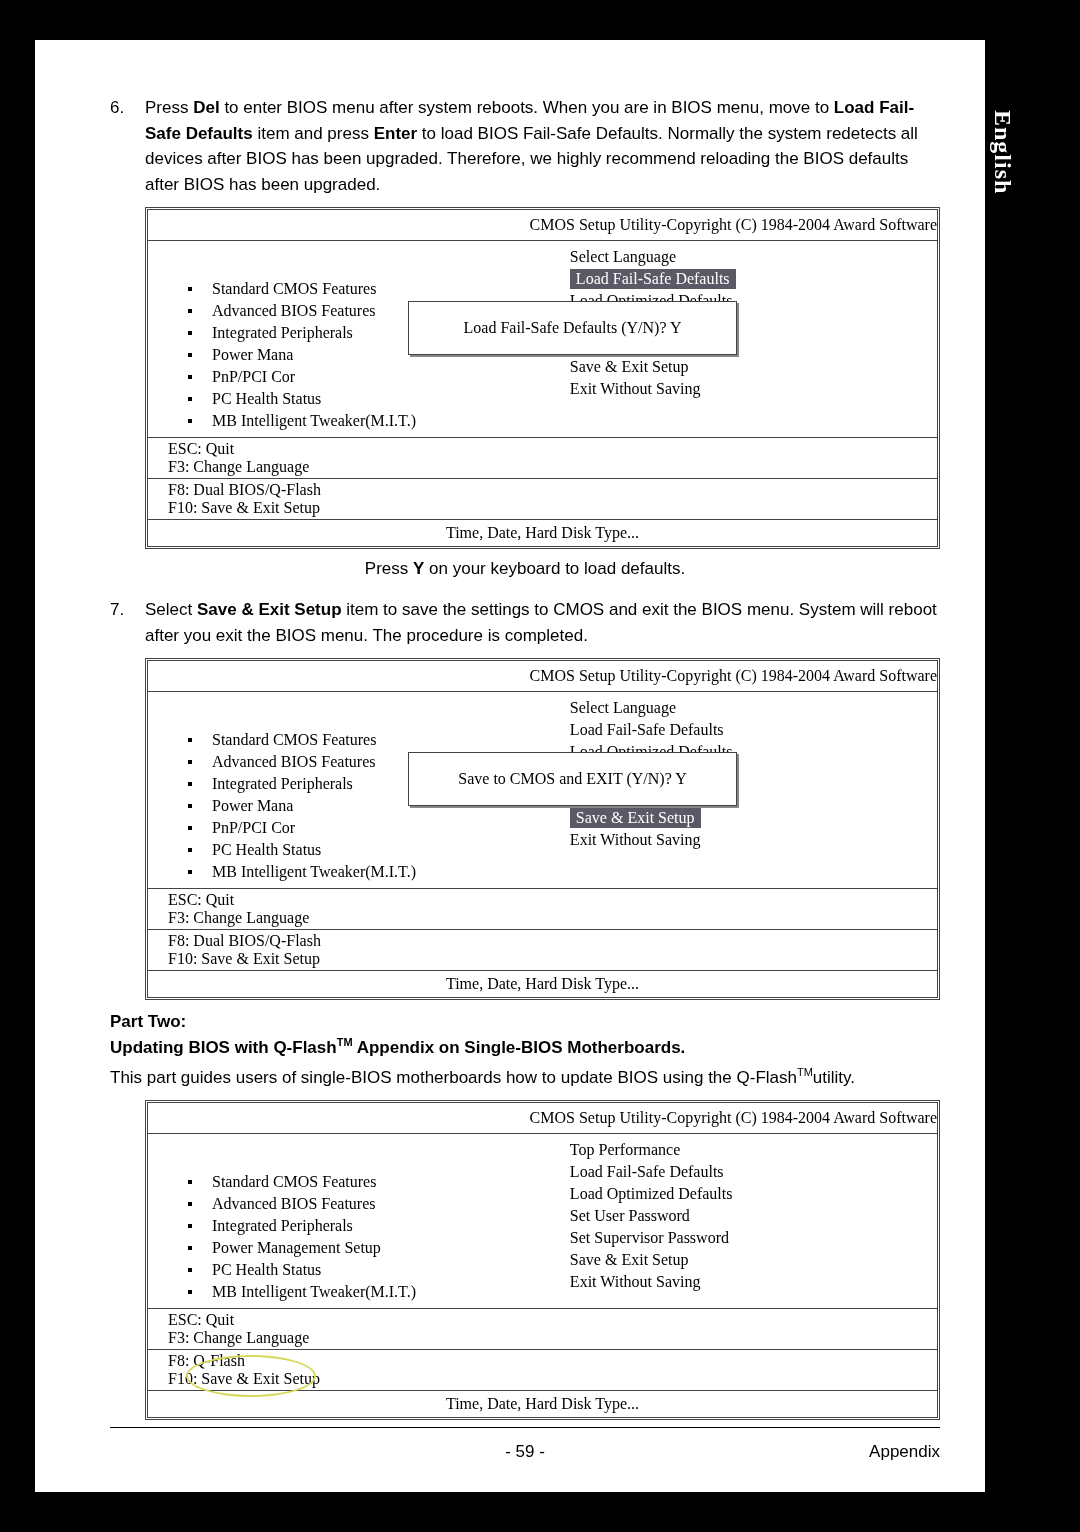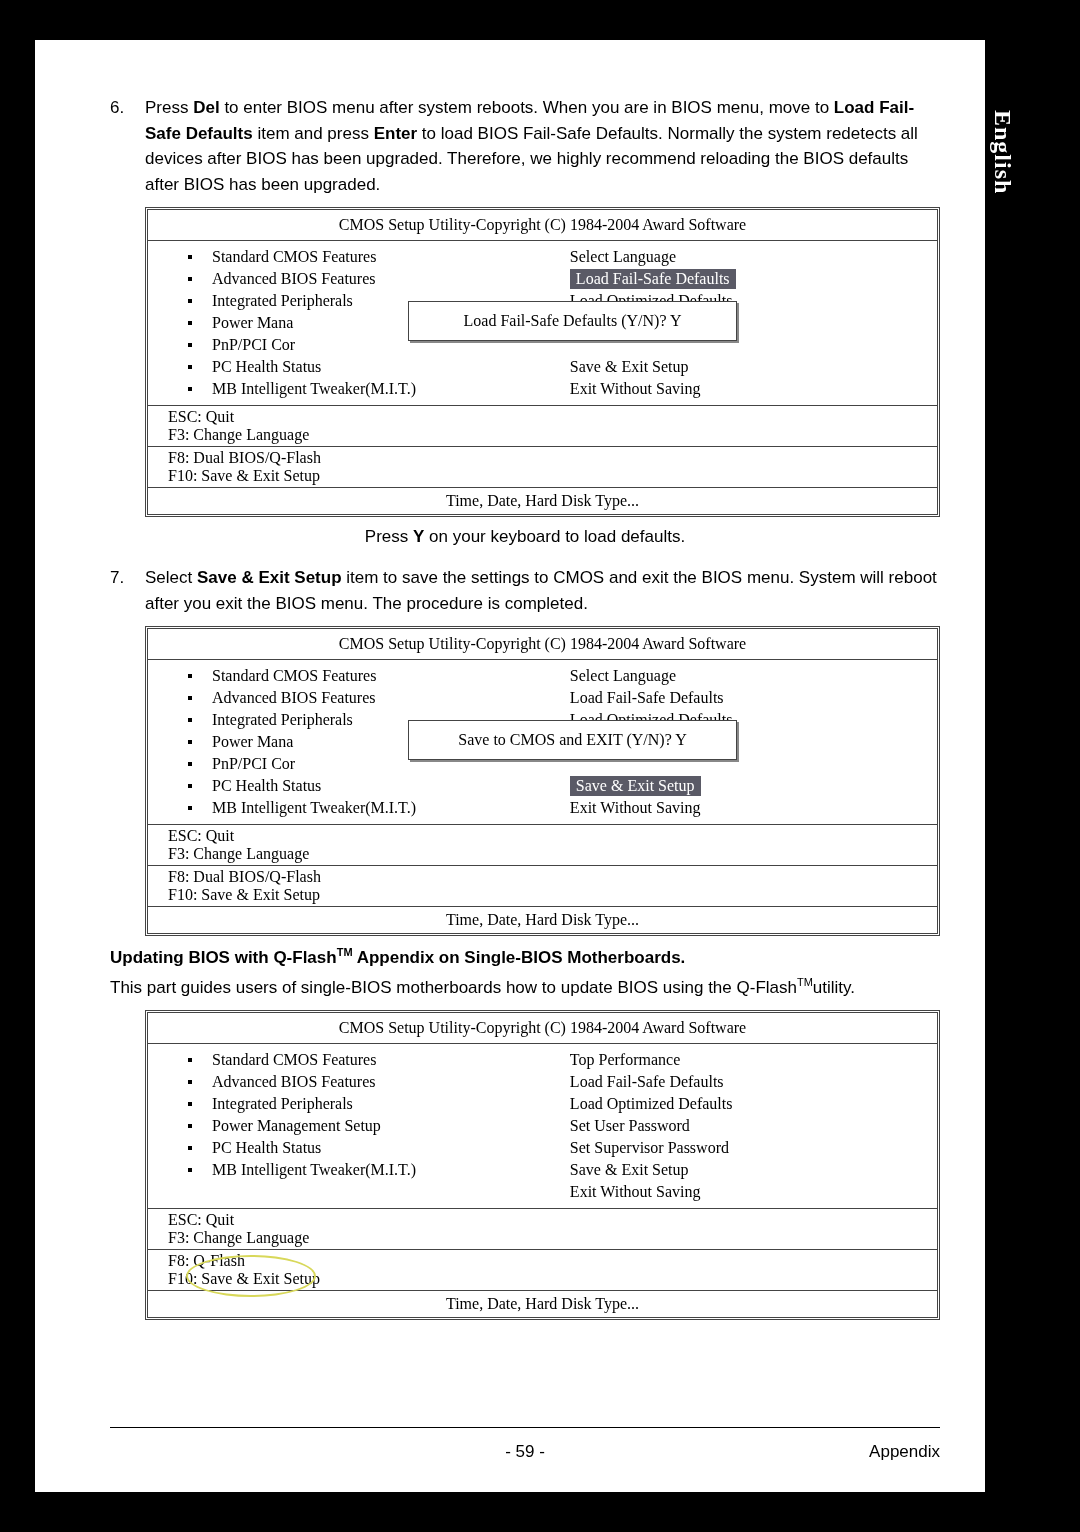--- a/index.html
+++ b/index.html
@@ -53,37 +53,37 @@
 
   .bios-box {
     border: 3px double #444;
     margin: 10px 0 10px 35px;
     background: #fff;
     font-family: "Times New Roman", serif;
     font-size: 16px;
     color: #000;
   }
   .bios-title {
-    text-align: center;
+    text-align: right;
     padding: 6px 0;
     border-bottom: 1px solid #444;
   }
   .bios-body {
     display: flex;
     padding: 6px 20px 6px 40px;
     position: relative;
     border-bottom: 1px solid #444;
   }
   .bios-col {
     flex: 1;
     display: flex;
     flex-direction: column;
     gap: 2px;
   }
-  .bios-col-left { flex: 1.1; }
+  .bios-col-left { flex: 1.1; margin-top: 32px; }
   .bios-row {
     display: flex;
     align-items: center;
     gap: 10px;
     height: 20px;
   }
   .bullet::before {
     content: "";
     display: inline-block;
     width: 4px;
@@ -96,21 +96,21 @@
     background: #5a5a66;
     color: #fff;
     padding: 1px 6px;
     display: inline-block;
   }
   .truncated { overflow: hidden; white-space: nowrap; }
   .bios-dialog {
     position: absolute;
     border: 1px solid #444;
     background: #fff;
-    padding: 10px 14px;
+    padding: 17px 14px;
     left: 260px;
     right: 200px;
     top: 60px;
     text-align: center;
     font-family: "Times New Roman", serif;
     box-shadow: 2px 2px 0 #888;
   }
   .bios-keys {
     display: flex;
     padding: 2px 20px;
@@ -263,20 +263,21 @@
         <div class="bios-keys-col">F3: Change Language</div>
       </div>
       <div class="bios-keys">
         <div class="bios-keys-col">F8: Dual BIOS/Q-Flash</div>
         <div class="bios-keys-col">F10: Save &amp; Exit Setup</div>
       </div>
       <div class="bios-status">Time, Date, Hard Disk Type...</div>
     </div>
 
 
+    <div class="section-title">Part Two:</div>
     <div class="section-sub">
       <span>Updating BIOS with Q-Flash</span><span class="tm">TM</span><span> Appendix on Single-BIOS Motherboards.</span>
     </div>
     <div class="body-text">
       <span>This part guides users of single-BIOS motherboards how to update BIOS using the Q-Flash</span><span class="tm">TM</span><span>utility.</span>
     </div>
 
     <div class="bios-box" style="position:relative;">
       <div class="bios-title">CMOS Setup Utility-Copyright (C) 1984-2004 Award Software</div>
       <div class="bios-body">

